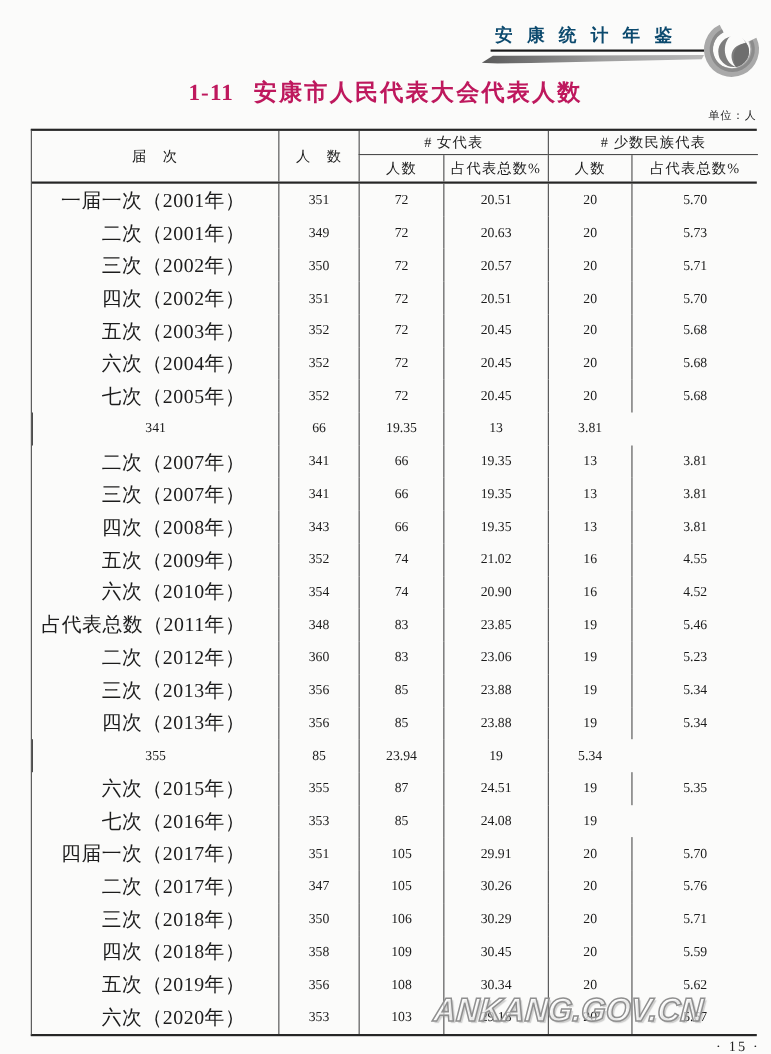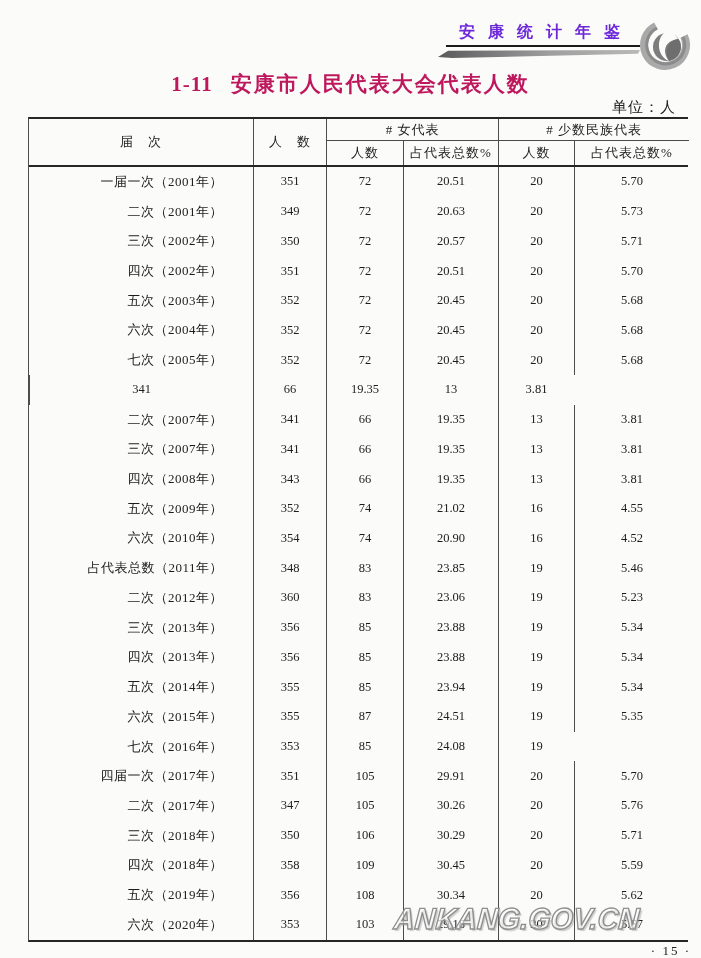--- a/index.html
+++ b/index.html
@@ -7,24 +7,24 @@
   body {
     position:relative;
     background:#fbfbfa;
     color:#1c1c1c;
     font-family:"Liberation Serif","DejaVu Serif",serif;
   }
   .page { position:absolute; inset:0; --cols:224px 73px 77px 95px 76px 115px; }
 
   
   .brand-text{
-    position:absolute; left:446px; top:22px; width:194px;
+    position:absolute; left:430px; top:22px; width:194px;
     font-family:"Liberation Sans","DejaVu Sans",sans-serif;
     font-weight:bold; font-size:16px; letter-spacing:13px;
-    white-space:nowrap; text-align:left; color:#6d28d9;
+    white-space:nowrap; text-align:right; color:#0c4a6e;
     text-indent:13px;
   }
   .brand-underline{
     position:absolute; left:446px; top:45px; width:194px; height:2px;
     background:#1a1a1a;
   }
   .brand-swoosh{
     position:absolute; left:438px; top:50px; width:202px; height:8px;
     background:linear-gradient(to right,#5a5a5a,#9e9e9e 55%,#b9b9b9);
     clip-path:polygon(0 88%, 5% 8%, 100% 0, 99% 48%, 7% 100%);
@@ -34,22 +34,22 @@
   
   .page-title{
     position:absolute; left:0; right:0; top:70px;
     text-align:center; font-weight:bold; font-size:21px; color:#be185d;
     font-family:"Liberation Sans","DejaVu Sans",sans-serif;
     letter-spacing:2px; white-space:nowrap;
   }
   .page-title .tno{ margin-right:18px; letter-spacing:1px;
     font-family:"Liberation Serif","DejaVu Serif",serif; }
   .unit-label{
-    position:absolute; right:25px; top:98px;
-    font-size:15px; color:#222; letter-spacing:1px;
+    position:absolute; right:13px; top:98px;
+    font-size:10px; color:#222; letter-spacing:1px;
   }
 
   
   .tbl{
     position:absolute; left:28px; top:117px; width:660px;
     border-top:2px solid #262626;
     border-bottom:2px solid #262626;
     border-left:1px solid #4c4c4c;
   }
   .thead{
@@ -75,21 +75,21 @@
   .trow{
     display:grid; grid-template-columns:var(--cols);
     height:29.72px;
   }
   .trow .cell{
     display:flex; align-items:center; justify-content:center;
     font-size:12.5px; white-space:nowrap;
   }
   .trow .c-session{
     justify-content:flex-end; padding-right:30px;
-    font-size:13px; letter-spacing:0.5px;
+    font-size:18px; letter-spacing:0.5px;
   }
 
   
   .watermark{
     position:absolute; left:394px; top:901px; width:310px;
     font-family:"Liberation Sans","DejaVu Sans",sans-serif;
     font-weight:bold; font-style:italic;
     font-size:30px; line-height:36px; white-space:nowrap;
     color:rgba(255,255,255,0.55);
     -webkit-text-stroke:1.4px #8f8f8f;
@@ -267,21 +267,20 @@
         </div>
         <div class="trow">
           <div class="cell c-session">四次（2013年）</div>
           <div class="cell b-l">356</div>
           <div class="cell b-l">85</div>
           <div class="cell b-l">23.88</div>
           <div class="cell b-l">19</div>
           <div class="cell b-l">5.34</div>
         </div>
         <div class="trow">
-          <div class="cell c-session">五次（2014年）</div>
           <div class="cell b-l">355</div>
           <div class="cell b-l">85</div>
           <div class="cell b-l">23.94</div>
           <div class="cell b-l">19</div>
           <div class="cell b-l">5.34</div>
         </div>
         <div class="trow">
           <div class="cell c-session">六次（2015年）</div>
           <div class="cell b-l">355</div>
           <div class="cell b-l">87</div>

